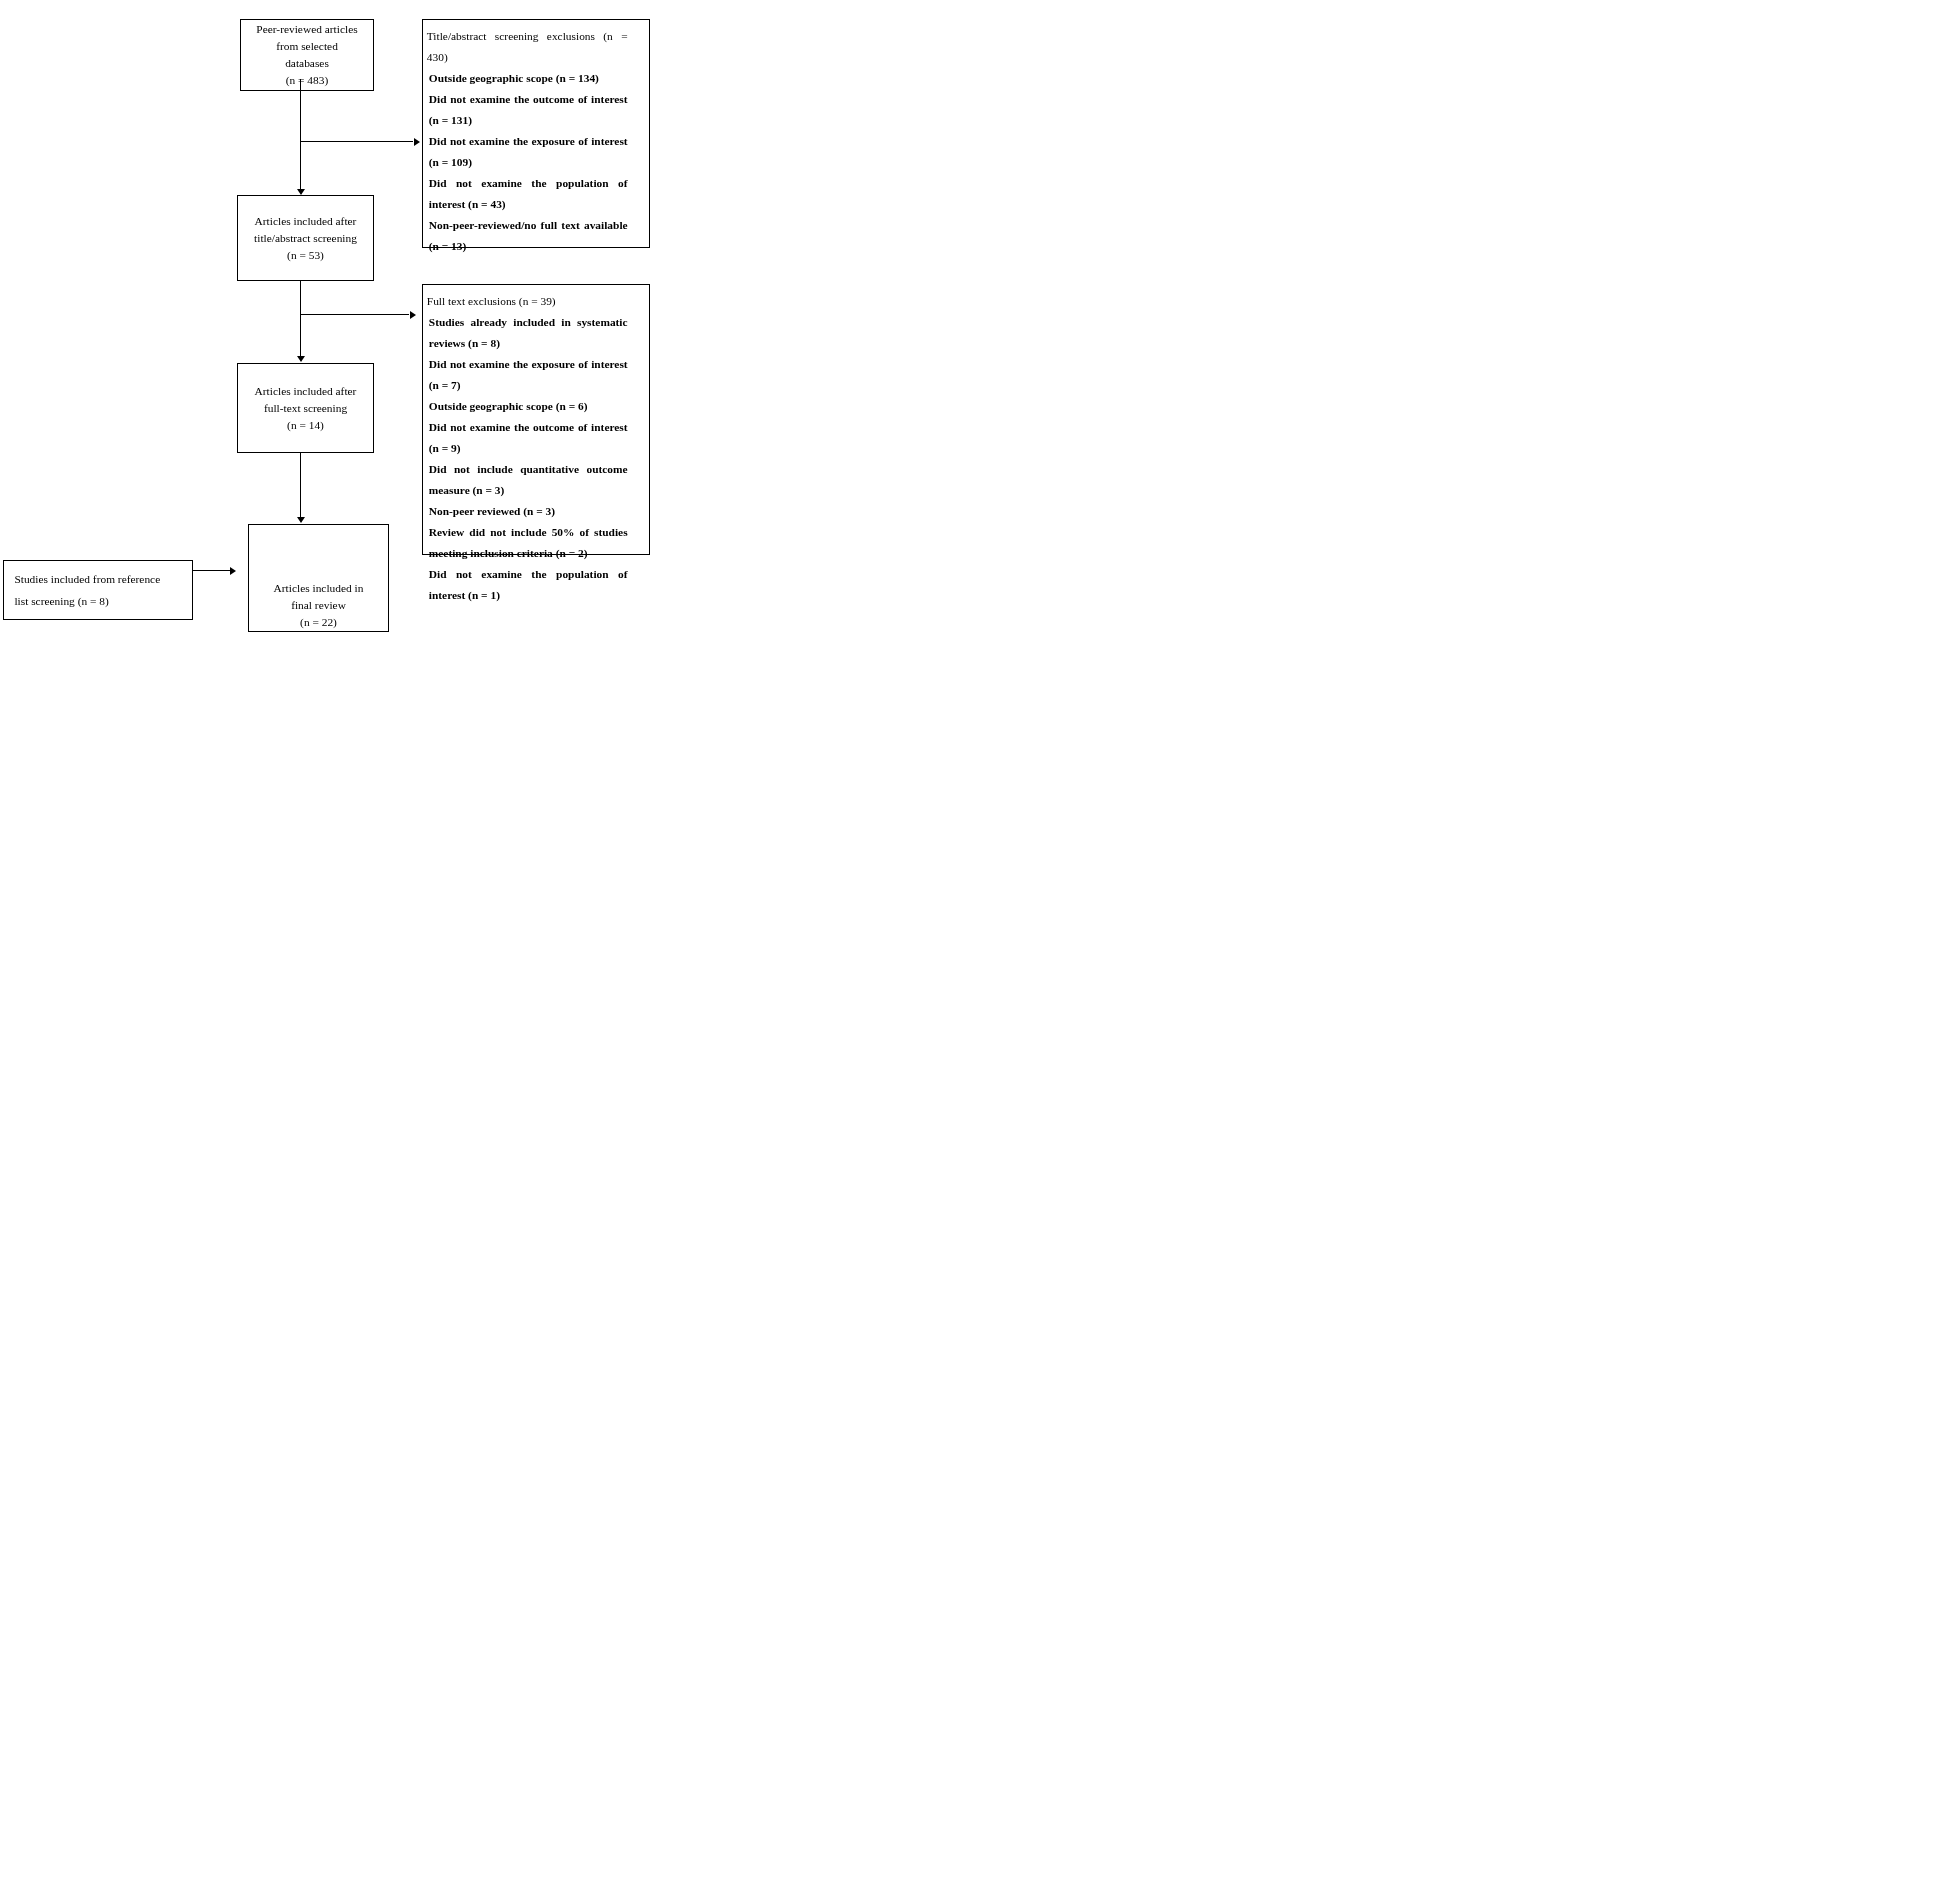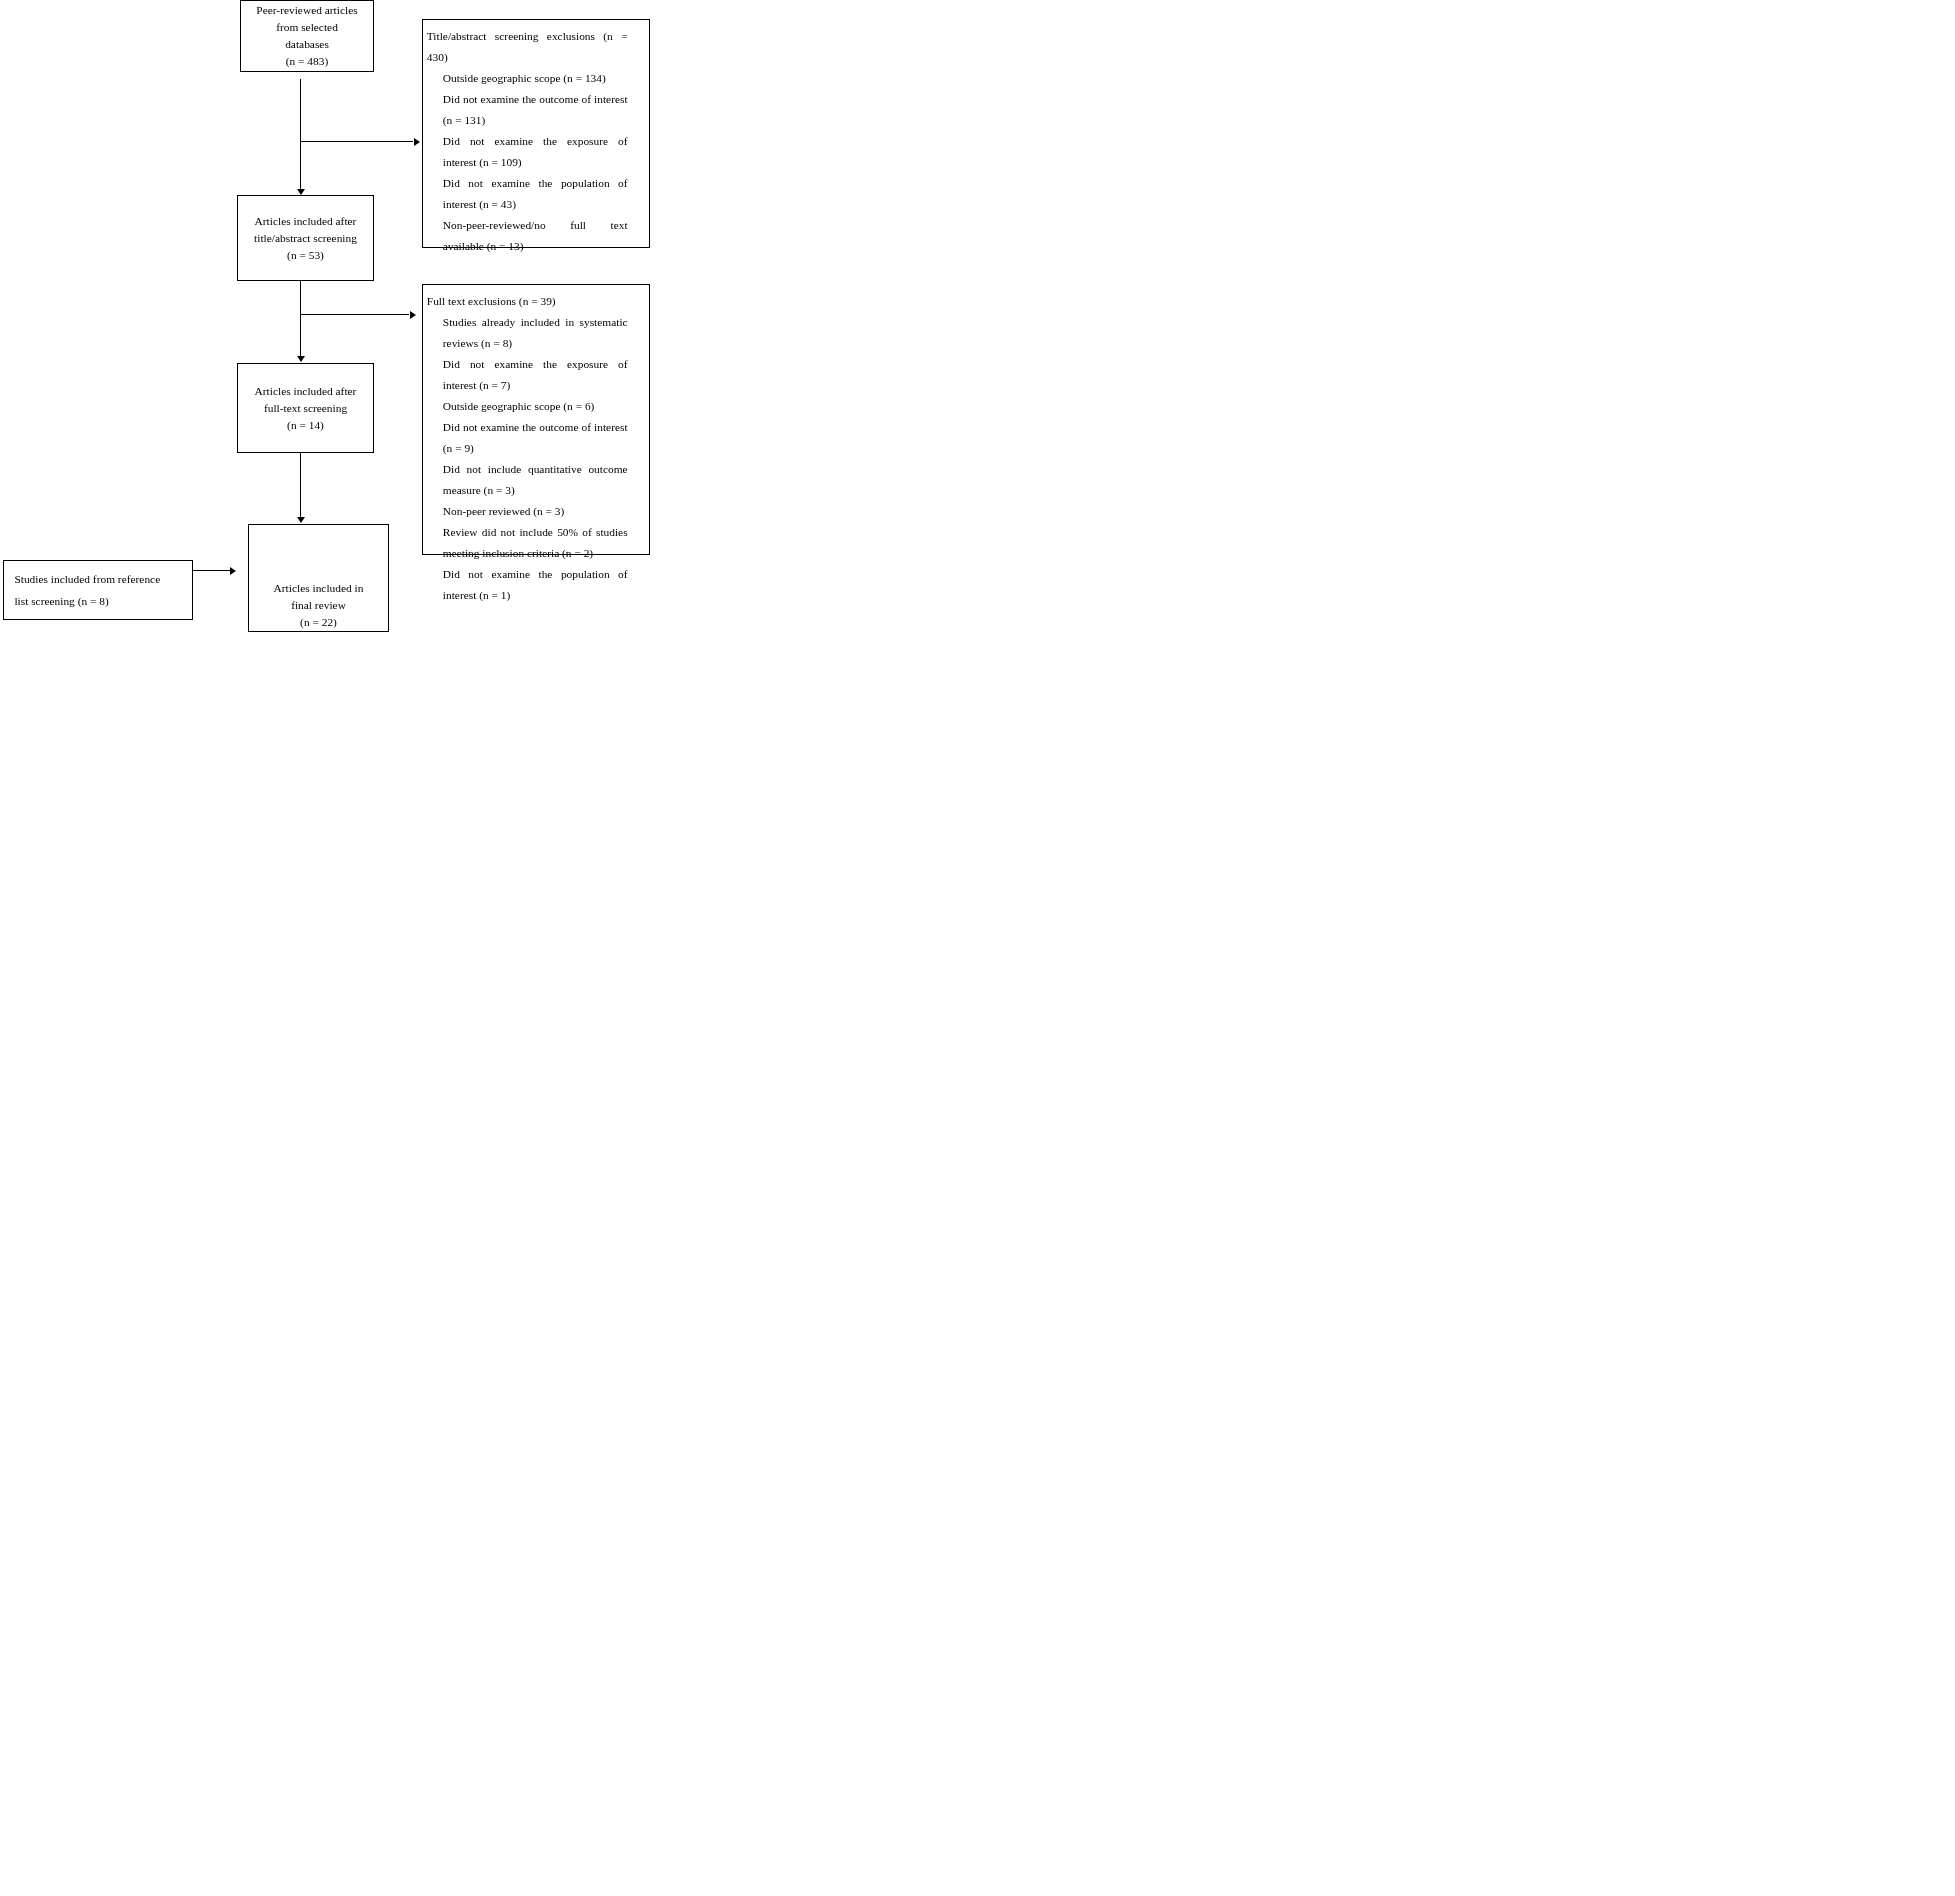--- a/index.html
+++ b/index.html
@@ -17,40 +17,40 @@
   .ref-box{
     display:flex;flex-direction:column;justify-content:center;
     text-align:left;font-size:11.4px;line-height:22.4px;
     padding-left:10.5px;padding-right:3.8px;
   }
   .excl-box{
     font-size:11.4px;line-height:21px;
     padding:5.7px 21.4px 0 3.8px;
   }
   .excl-title{text-align:justify;}
-  .excl-item{text-align:justify;margin-left:16px;}
+  .excl-item{text-align:justify;margin-left:2px;font-weight:bold;}
   .vline{position:absolute;width:1.4px;background:#000;}
   .hline{position:absolute;height:1.4px;background:#000;}
   .arr-down{
     position:absolute;width:0;height:0;
     border-left:4.3px solid transparent;border-right:4.3px solid transparent;
     border-top:6.7px solid #000;
   }
   .arr-right{
     position:absolute;width:0;height:0;
     border-top:4.3px solid transparent;border-bottom:4.3px solid transparent;
     border-left:6.7px solid #000;
   }
 </style>
 </head>
 <body>
 
 <div class="diagram">
 
-  <div class="box center-box" style="left:240px;top:0;width:134px;height:72px;">
+  <div class="box center-box" style="left:240px;top:19px;width:134px;height:72px;">
     <div>Peer-reviewed articles</div>
     <div>from selected</div>
     <div>databases</div>
     <div>(n = 483)</div>
   </div>
 
   <div class="box center-box" style="left:237px;top:195px;width:137px;height:86px;">
     <div>Articles included after</div>
     <div>title/abstract screening</div>
     <div>(n = 53)</div>

